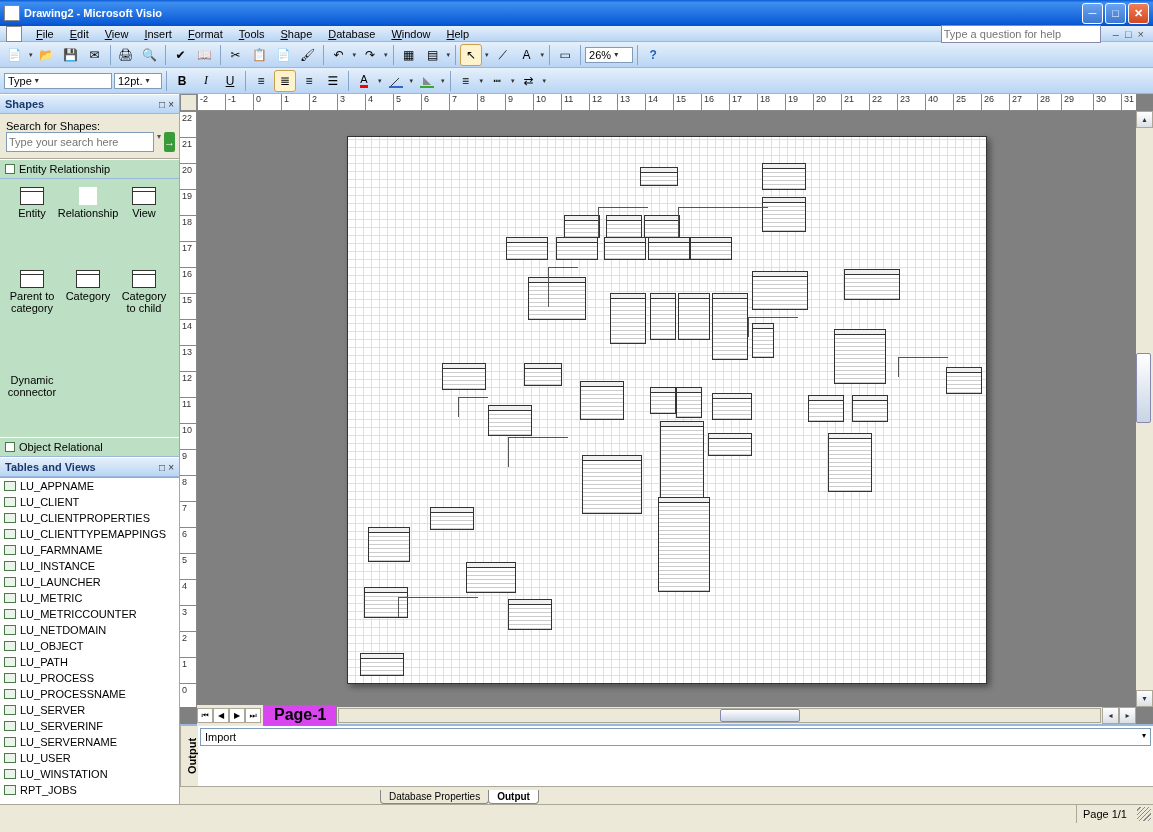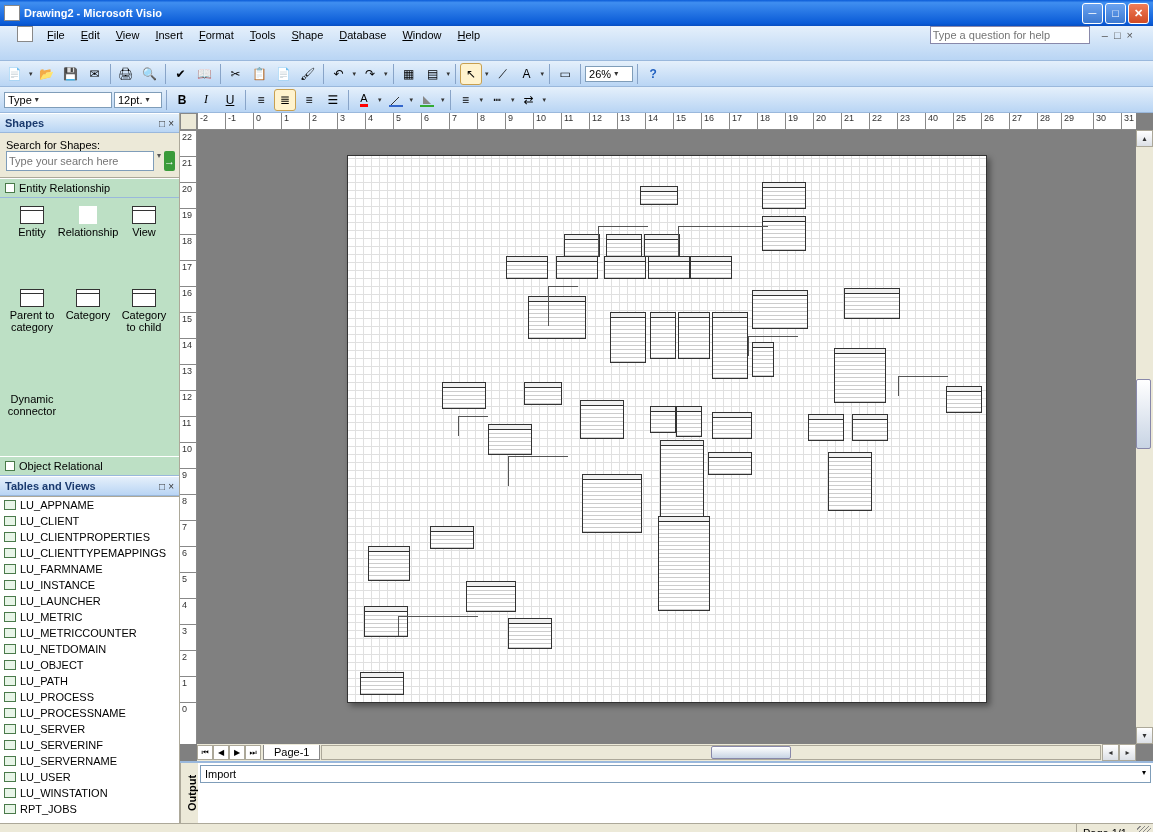--- a/index.html
+++ b/index.html
@@ -2,21 +2,21 @@
 <html><head>
 <meta charset="utf-8">
 <style>
 * { box-sizing: border-box; margin: 0; padding: 0; font-family: Tahoma, sans-serif; font-size: 11px; }
 html, body { width: 1153px; height: 832px; overflow: hidden; background: #ece9d8; }
 .titlebar { height: 26px; background: linear-gradient(to bottom, #0a5bd7, #3f8ef0 10%, #0a5bd7 90%, #084ec1); display: flex; align-items: center; padding: 0 4px; color: #fff; }
 .titlebar .icon { width: 16px; height: 16px; background: #fff; border: 1px solid #888; margin-right: 4px; }
 .titlebar .title { flex: 1; font-weight: bold; }
 .titlebar .winbtn { width: 21px; height: 21px; border: 1px solid #fff; border-radius: 3px; margin-left: 2px; display: flex; align-items: center; justify-content: center; font-weight: bold; background: linear-gradient(#6ba3f0,#3b79d1); cursor: pointer; }
 .titlebar .winbtn.close { background: linear-gradient(#f07d58,#d14a23); }
-.menubar { height: 35px; background: linear-gradient(#e5f0fb,#b9d5f4); display: flex; align-items: flex-start; padding: 0 17px; border-bottom: 1px solid #9ab8dc; }
+.menubar { height: 16px; background: linear-gradient(#e5f0fb,#b9d5f4); display: flex; align-items: center; padding: 0 6px; border-bottom: 1px solid #9ab8dc; }
 .menubar .micon { width: 16px; height: 16px; border: 1px solid #888; background: #fff; margin-right: 6px; }
 .menubar .mitem { padding: 3px 8px; cursor: pointer; }
 .menubar .mitem u { text-decoration: underline; }
 .menubar .help { margin-left: auto; }
 .menubar .help input { width: 160px; border: 1px solid #88a; padding: 2px; font-size: 11px; }
 .menubar .subx { margin-left: 6px; color: #555; font-size: 10px; }
 .menubar .subx span { padding: 0 3px; cursor: pointer; }
 .toolbar { height: 26px; background: linear-gradient(#e5f0fb,#b9d5f4); display: flex; align-items: center; padding: 0 4px; border-bottom: 1px solid #9ab8dc; gap: 2px; }
 .toolbar .btn { width: 22px; height: 22px; display: flex; align-items: center; justify-content: center; border: 1px solid transparent; border-radius: 3px; cursor: pointer; font-size: 12px; }
 .toolbar .sep { width: 1px; height: 20px; background: #88a4c8; margin: 0 2px; }
@@ -63,21 +63,21 @@
 .page::before { content: ""; position: absolute; inset: 0; background-image: repeating-linear-gradient(0deg, transparent, transparent 7px, #e0e0e0 7px, #e0e0e0 8px), repeating-linear-gradient(90deg, transparent, transparent 7px, #e0e0e0 7px, #e0e0e0 8px); pointer-events: none; }
 .erbox { position: absolute; border: 1px solid #333; background: #fff; font-size: 5px; line-height: 1.1; }
 .erbox .eh { border-bottom: 1px solid #333; height: 5px; background: #f0f0f0; }
 .erbox .er { height: 4px; border-bottom: 1px solid #ccc; }
 .conn { position: absolute; border-top: 1px solid #555; border-left: 1px solid #555; pointer-events: none; }
 .hscroll { position: absolute; left: 17px; right: 17px; bottom: 0; height: 17px; background: #ece9d8; display: flex; align-items: center; }
 .vscroll { position: absolute; right: 0; top: 17px; bottom: 17px; width: 17px; background: #ece9d8; }
 .scrollbtn { width: 17px; height: 17px; border: 1px solid #aca899; background: linear-gradient(#fff,#dce0e6); display: flex; align-items: center; justify-content: center; font-size: 8px; color: #333; cursor: pointer; }
 .tabnav { display: flex; align-items: center; background: #ece9d8; }
 .tabnav .nbtn { width: 16px; height: 15px; border: 1px solid #aca899; background: #fff; display: flex; align-items: center; justify-content: center; font-size: 8px; cursor: pointer; }
-.pagetab { background: #ffffff; border: 1px solid #888; border-top: none; padding: 1px 10px; margin-left: 2px; font-weight: normal; font-size: 11px; }
+.pagetab { background: #d946ef; border: 1px solid #888; border-top: none; padding: 1px 10px; margin-left: 2px; font-weight: bold; font-size: 16px; }
 .scrolltrack { flex: 1; background: #ece9d8; border: 1px solid #aca899; height: 15px; margin: 0 1px; position: relative; }
 .scrollthumb { position: absolute; height: 13px; background: linear-gradient(#fff,#c8d4e4); border: 1px solid #88a; border-radius: 2px; }
 .output { height: 62px; display: flex; border-top: 2px solid #9ab8dc; background: #fff; }
 .output .olabel { width: 18px; writing-mode: vertical-lr; transform: rotate(180deg); text-align: center; padding: 3px 0; font-weight: bold; background: #ece9d8; border-right: 1px solid #aca899; }
 .output .obody { flex: 1; display: flex; flex-direction: column; }
 .output .ocombo { border: 1px solid #7f9db9; margin: 2px; padding: 2px 4px; display: flex; }
 .output .ocombo span.arrow { margin-left: auto; font-size: 8px; cursor: pointer; }
 .output .otext { flex: 1; padding: 2px 4px; font-family: "Courier New", monospace; font-size: 11px; white-space: nowrap; overflow: hidden; }
 .bottomtabs { height: 18px; background: #ece9d8; display: flex; align-items: flex-end; padding-left: 200px; border-top: 1px solid #aca899; }
 .bottomtabs .tab { border: 1px solid #888; border-top: none; padding: 1px 8px; font-size: 10px; background: #ece9d8; cursor: pointer; margin-right: -1px; border-radius: 0 0 4px 4px; }
@@ -871,20 +871,24 @@
 
     <div class="output">
       <div class="olabel">Output</div>
       <div class="obody">
         <div class="ocombo">
           <span>Import</span>
             <span class="arrow">▾</span>
         </div>
       </div>
     </div>
+    <div class="bottomtabs" id="btabs">
+        <div class="tab">Database Properties</div>
+        <div class="tab active">Output</div>
+      </div>
   </div>
 </div>
 
 <div class="statusbar">
   <div class="spacer"></div>
   <div class="cell">Page 1/1</div>
   <div class="grip"></div>
 </div>
 
 </body></html>

